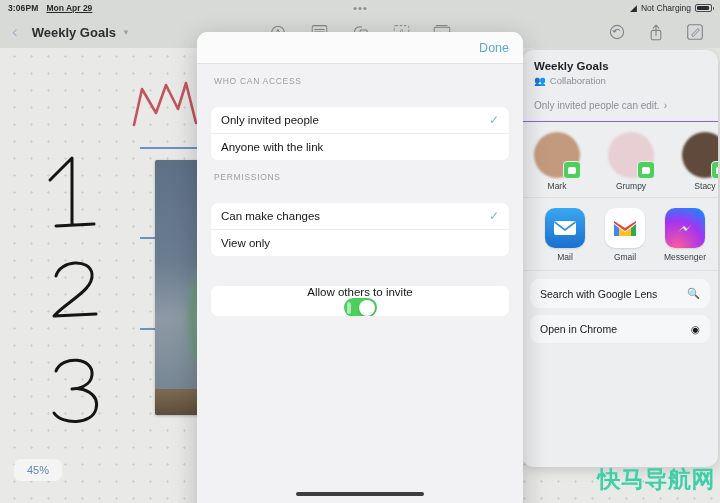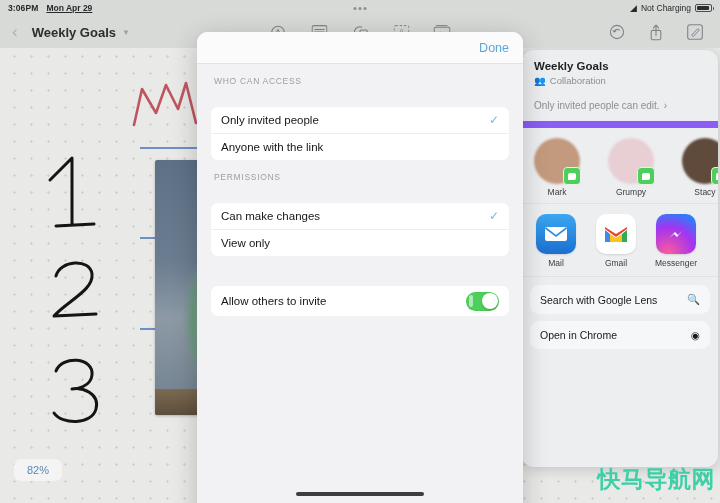--- a/index.html
+++ b/index.html
@@ -173,21 +173,21 @@
   .ss-head { padding: 10px 12px 4px 12px; }
   .ss-title { font-size: 11.5px; font-weight: 700; }
   .ss-sub {
     display: flex; align-items: center; gap: 4px;
     color: #8b9094; font-size: 9.5px; margin-top: 3px;
   }
   .ss-access {
     padding: 10px 12px;
     color: #8b9094;
     font-size: 10px;
-    border-bottom: 7px solid #8b5cf6;
+    border-bottom: 1px solid #8b5cf6;
     display: flex; align-items: flex-start; gap: 4px;
   }
   .ss-contacts {
     display: flex; gap: 24px; padding: 10px 0 6px 10px;
     border-bottom: 1px solid #dfe2e4;
   }
   .contact { width: 50px; text-align: center; position: relative; flex: 0 0 auto; }
   .contact .av {
     width: 46px; height: 46px; border-radius: 50%;
     margin: 0 auto; filter: blur(1.1px); position: relative;
@@ -199,21 +199,21 @@
     display: flex; align-items: center; justify-content: center;
   }
   .contact .badge::after {
     content: ""; width: 8px; height: 7px; border-radius: 2px 2px 2px 0;
     background: #fff;
   }
   .contact .nm {
     font-size: 8.5px; color: #3a3d3f; margin-top: 3px;
     white-space: nowrap; overflow: hidden;
   }
-  .ss-apps { display: flex; gap: 12px; padding: 10px 0 8px 10px; border-bottom: 1px solid #dfe2e4; }
+  .ss-apps { display: flex; gap: 12px; padding: 10px 0 8px 10px; border-bottom: 1px solid #dfe2e4; justify-content: center; }
   .app { width: 48px; text-align: center; flex: 0 0 auto; }
   .app .ico {
     width: 40px; height: 40px; border-radius: 10px;
     margin: 0 auto; display: flex; align-items: center; justify-content: center;
     box-shadow: 0 1px 2px rgba(0,0,0,.12);
   }
   .app .nm { font-size: 8.5px; color: #3a3d3f; margin-top: 4px; white-space: nowrap; }
   .ss-actions { padding: 8px 8px 0 8px; text-align: right; }
   .act-group { background: #f6f7f8; border-radius: 9px; margin-bottom: 7px; overflow: hidden; }
   .act-row {
@@ -249,21 +249,21 @@
   }
   .card { background: #fff; border-radius: 7px; overflow: hidden; margin-top: 16px; }
   .row {
     height: 26px;
     display: flex; align-items: center; justify-content: space-between;
     padding: 0 10px;
     font-size: 11.5px; color: #141617;
   }
   .row + .row { border-top: 1px solid #eceded; }
   .check { color: #7fb7de; font-size: 12px; line-height: 1; }
-  .toggle-row { height: 30px; }
+  .toggle-row { height: 30px; flex-direction: column; }
   .toggle {
     width: 33px; height: 19px; border-radius: 10px;
     background: #4cd05b; position: relative; flex: 0 0 auto;
     box-shadow: inset 0 0 0 1px rgba(0,0,0,.04);
   }
   .toggle::before {
     content: ""; position: absolute; left: 3px; top: 3.5px;
     width: 4px; height: 12px; border-radius: 2px;
     background: rgba(255,255,255,.55);
   }
@@ -496,21 +496,21 @@
     </span>
     <span class="tool-ico">
       <svg width="16" height="16" viewBox="0 0 16 16">
           <rect x=".7" y=".7" width="14.6" height="14.6" rx="2.4" fill="none" stroke="currentColor" stroke-width="1.1"></rect>
           <path d="M4.6 11.2 L10.8 4.6 L12.4 6 L6.2 12.6 Z" fill="none" stroke="currentColor" stroke-width="1"></path>
         </svg>
     </span>
   </div>
 </div>
 
-<div id="zoom-badge">82%</div>
+<div id="zoom-badge">45%</div>
 
 <div id="share-modal">
   <div class="modal-header">
     <span class="done-btn">Done</span>
   </div>
 
   <div class="modal-body">
 
     <div class="sec-label">WHO CAN ACCESS</div>
     <div class="card">

